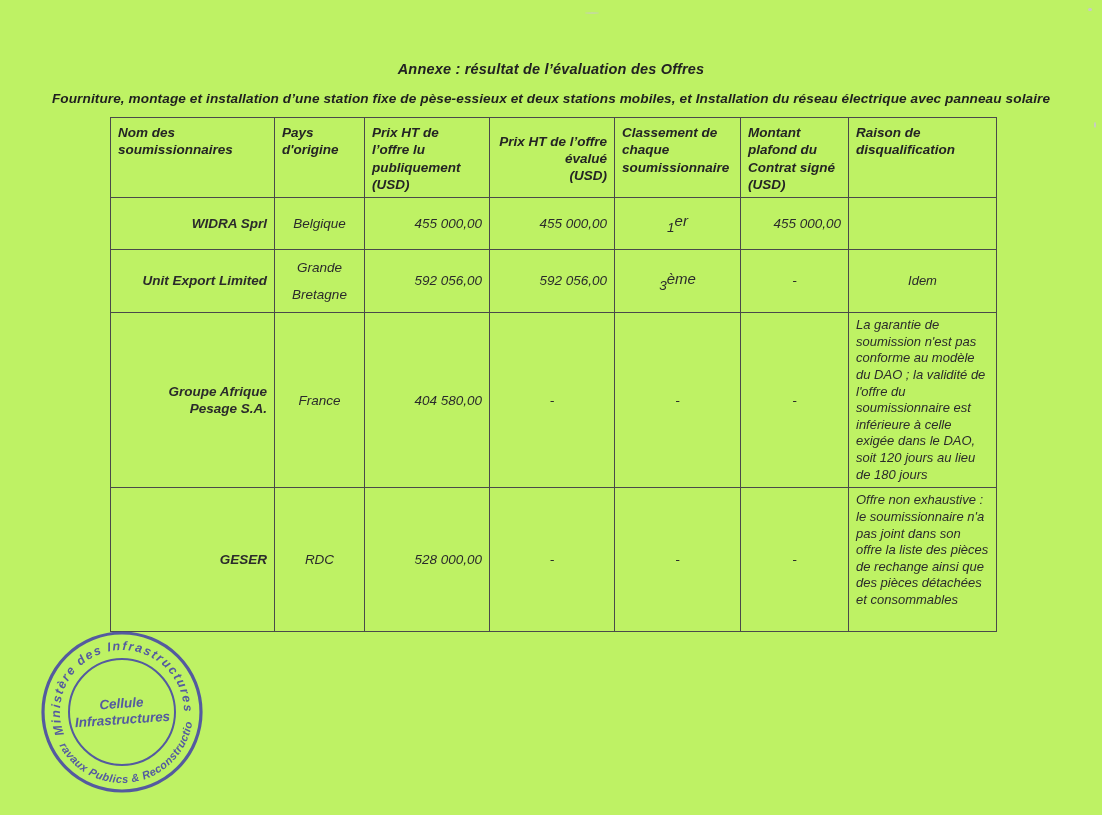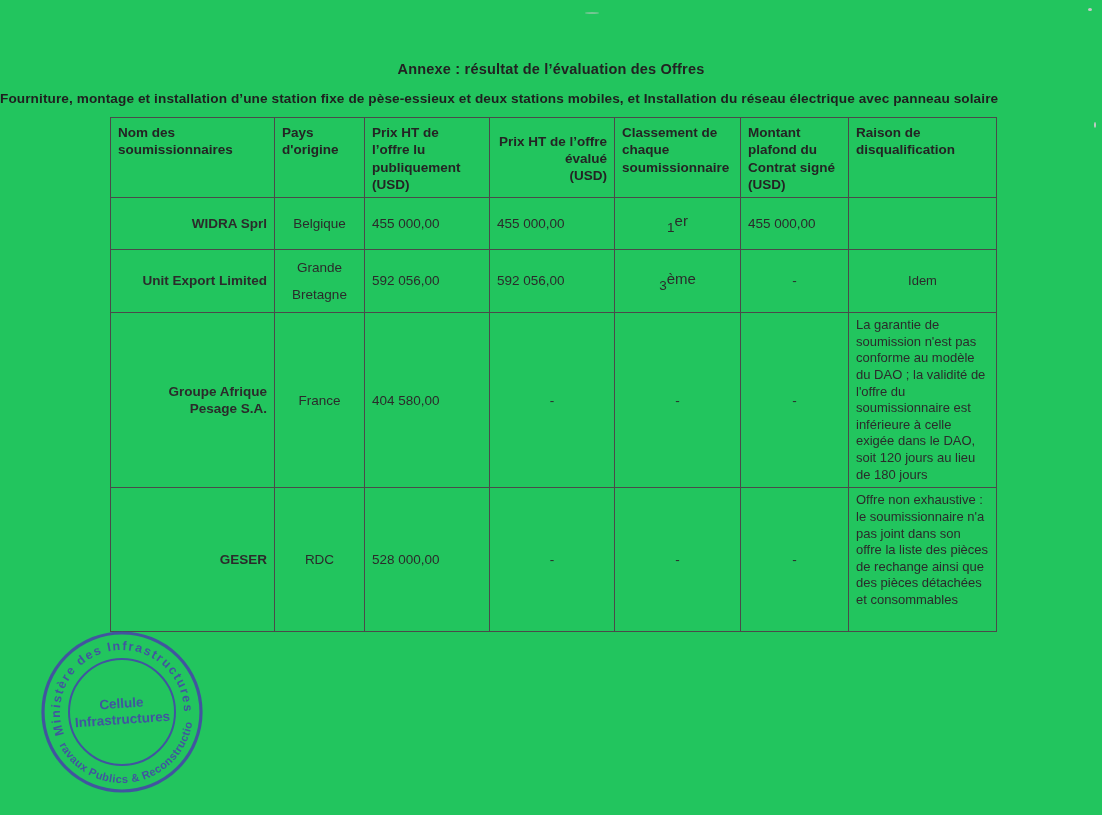--- a/index.html
+++ b/index.html
@@ -5,34 +5,35 @@
   * { margin: 0; padding: 0; box-sizing: border-box; }
   html, body { background: #ffffff; }
   body {
     font-family: "Liberation Sans", sans-serif;
     color: #2b2b2b;
     width: 1102px;
     height: 815px;
     position: relative;
     overflow: hidden;
   }
-  .page { position: absolute; inset: 0; background: #22c55e; }
+  .page { position: absolute; inset: 0; background: #bef264; font-style: italic; }
 
   .doc-title {
     position: absolute;
     top: 61px; left: 0; width: 1102px;
     text-align: center;
     font-size: 14.5px;
     font-weight: bold;
     color: #222;
     letter-spacing: 0.2px;
   }
   .doc-subtitle {
     position: absolute;
     top: 91px; left: 0; width: 1102px;
+    text-align: center;
     font-size: 13.6px;
     font-weight: bold;
     color: #1f1f1f;
     white-space: nowrap;
     letter-spacing: 0.1px;
   }
 
   table.eval {
     position: absolute;
     left: 110px; top: 117px;
@@ -62,21 +63,21 @@
   tr.r-h  { height: 80px; padding-left: 12px; }
   tr.r-1  { height: 52px; }
   tr.r-2  { height: 46px; }
   tr.r-3  { height: 50px; }
   tr.r-4  { height: 167px; }
   tr.r-5  { height: 144px; }
 
   td.c-name    { font-weight: bold; text-align: right; line-height: 1.7; }
   td.c-country { text-align: center; }
   td.c-country.tall { line-height: 2.0; text-align: center; }
-  td.c-num     { text-align: left; padding-top: 14px; }
+  td.c-num     { text-align: right; padding-top: 14px; }
   td.c-rank    { text-align: center; vertical-align: top; padding-top: 10px; }
   td.c-rank sup{ font-size: 15px; }
   td.c-dash    { text-align: center; }
   td.c-reason  { text-align: left; font-size: 13px; line-height: 1.26; padding: 4px 6px; }
   td.c-reason.top    { vertical-align: top; margin-left: 20px; }
   td.c-reason.center { text-align: center; margin-left: 13px; }
 
   .stamp {
     position: absolute;
     left: 30px; top: 620px;

